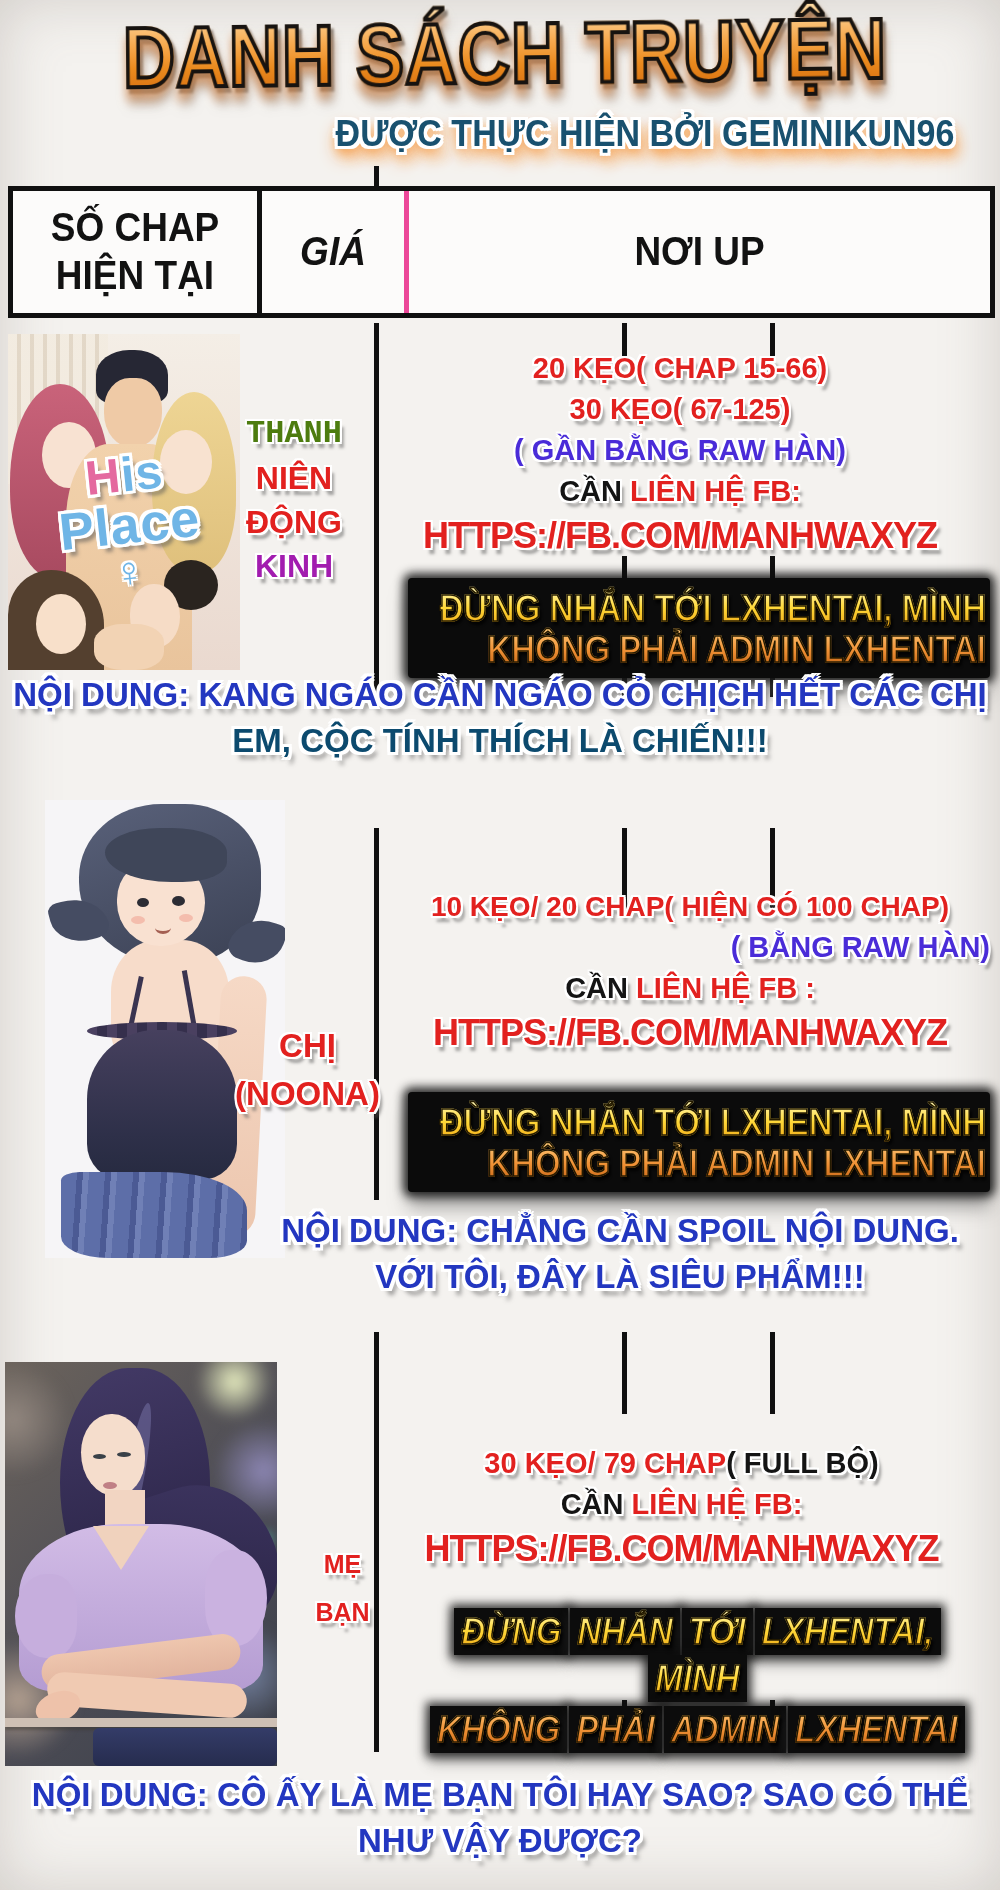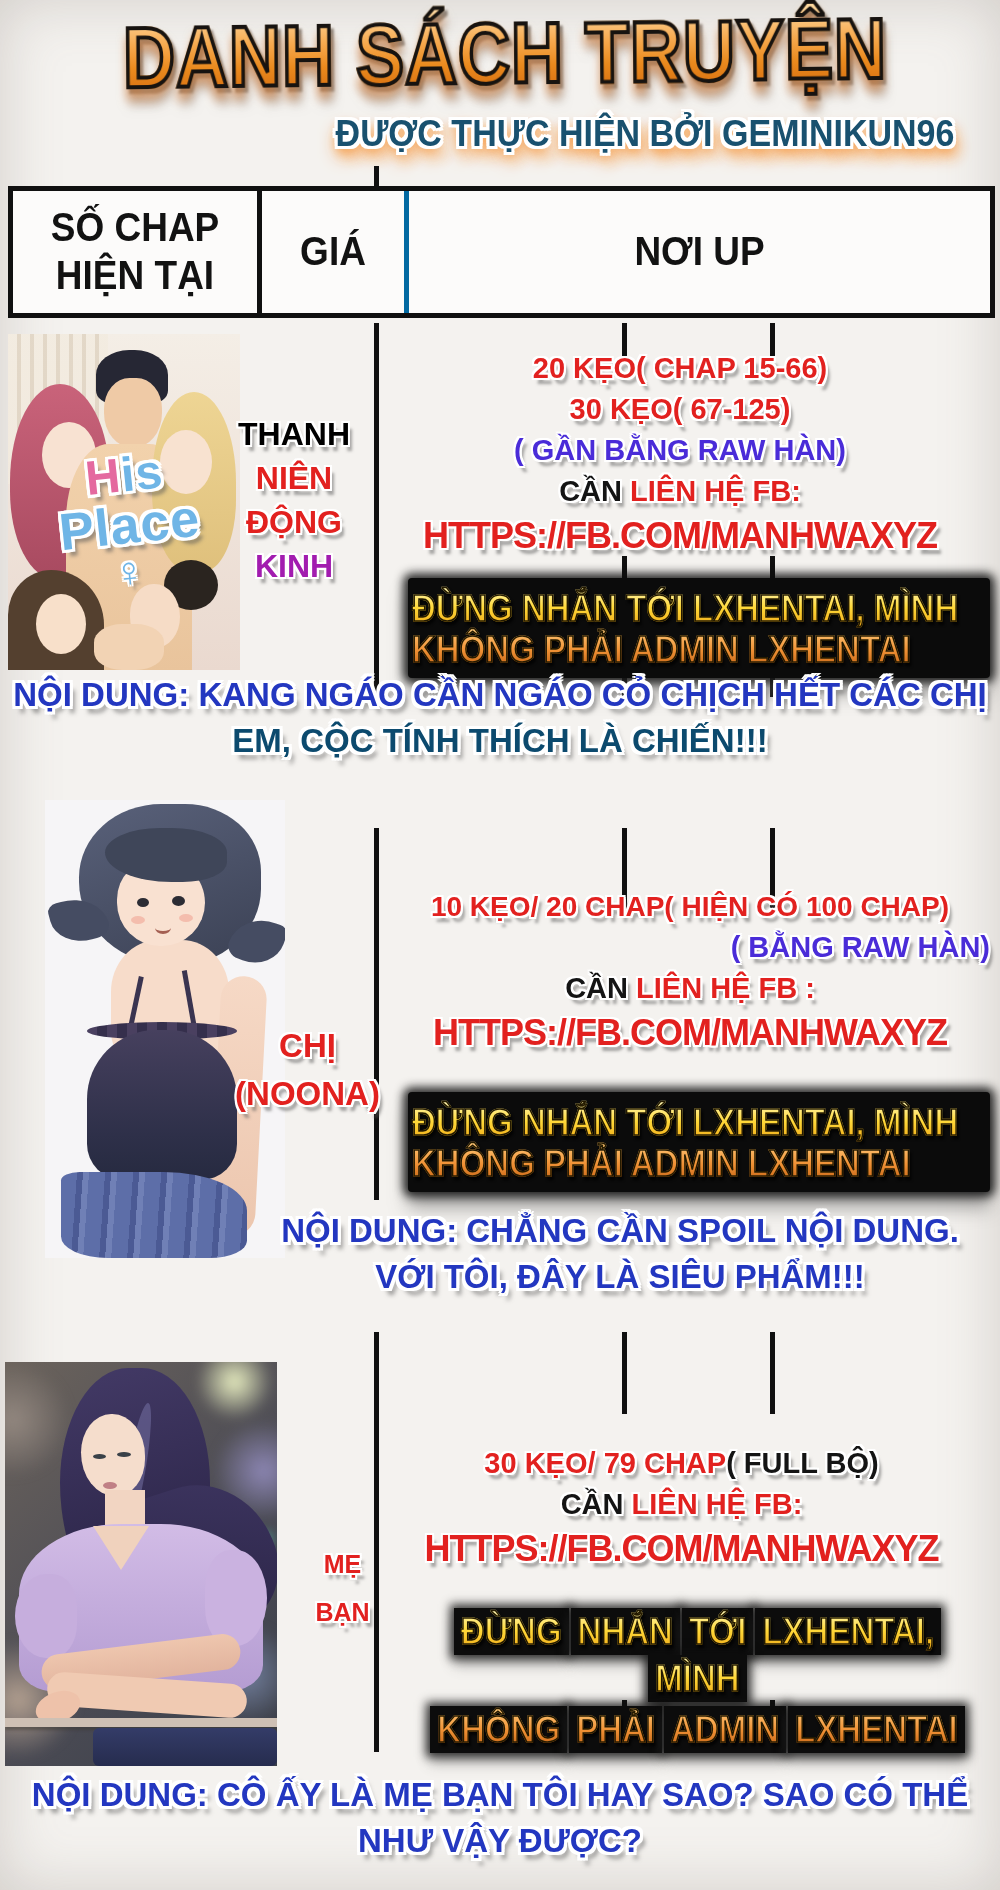--- a/index.html
+++ b/index.html
@@ -32,21 +32,21 @@
       0 9px 16px rgba(246,150,60,.95),0 5px 9px rgba(246,150,60,.8),6px 10px 12px rgba(246,150,60,.6);
   }
 
   
   .tbl{left:8px;top:186px;width:987px;height:132px;border:5px solid #101010;display:flex;background:#fcfbfa;box-sizing:border-box;}
   .tbl .cell{display:flex;align-items:center;justify-content:center;color:#121212;
     font-weight:700;font-size:37px;line-height:44px;text-align:center;}
   .tbl .cell span{display:inline-block;transform:scaleY(1.1);}
   .c1{width:363px;border-right:5px solid #101010;}
   .c2{width:244px;border-right:5px solid #101010;}
-  .c3{width:142px;border-right:5px solid #0369a1;}
+  .c3{width:142px;border-right:5px solid #ec4899;font-style:italic;}
   .c4{flex:1;}
 
   
   .vline{width:5px;background:#101010;}
 
   
   .ow{ 
     text-shadow:
       -2px -2px 0 #fff,0 -2px 0 #fff,2px -2px 0 #fff,-2px 0 0 #fff,2px 0 0 #fff,
       -2px 2px 0 #fff,0 2px 0 #fff,2px 2px 0 #fff,4px 6px 3px rgba(85,85,85,.5);
@@ -58,40 +58,40 @@
   }
   .info{font-weight:700;text-align:center;}
   .info .ln{margin:0 0 8px 0;white-space:nowrap;}
   .sz-price{font-size:29px;line-height:33px;}
   .sz-link{font-size:36px;line-height:40px;letter-spacing:-1px;}
   .row-title{font-weight:700;text-align:center;white-space:nowrap;}
   .content-txt{font-weight:700;text-align:center;font-size:33px;line-height:46px;}
 
   
   .warnbox{
-    background:#0b0b0b;text-align:left;padding:10px 4px 8px 4px;box-sizing:border-box;
+    background:#0b0b0b;text-align:right;padding:10px 4px 8px 4px;box-sizing:border-box;
     box-shadow:0 0 10px 5px rgba(12,12,12,.85),0 16px 18px rgba(90,90,90,.5);
     border-radius:4px;
   }
   .warn-l1,.warn-l2{
     display:inline-block;font-weight:700;font-size:33px;line-height:41px;white-space:nowrap;
     transform:scaleY(1.1);letter-spacing:0px;
     -webkit-text-stroke:1.5px #241a00;
     filter:drop-shadow(2px 3px 1px rgba(0,0,0,.7));
   }
   .warn-l1{
     background:linear-gradient(180deg,#fff6b0 5%,#ffd838 48%,#eda416 95%);
     -webkit-background-clip:text;background-clip:text;color:transparent;
   }
   .warn-l2{
     background:linear-gradient(180deg,#ffc878 5%,#ef9034 52%,#c06014 95%);
     -webkit-background-clip:text;background-clip:text;color:transparent;
   }
   .warn-strips{text-align:center;}
-  .warn-strips .wline{margin-bottom:4px;}
+  .warn-strips .wline{margin-bottom:4px;font-style:italic;}
   .chip{
     display:inline-block;background:#0c0c0c;padding:3px 7px;margin:0 1px;
     box-shadow:0 0 9px 4px rgba(14,14,14,.8),0 10px 12px rgba(90,90,90,.45);
   }
 
   
   .cover{overflow:hidden;}
   .cover div{position:absolute;}
   #cover1{left:8px;top:334px;width:232px;height:336px;background:linear-gradient(180deg,#f4eee6,#ead9cf);}
   #cover2{left:45px;top:800px;width:240px;height:458px;background:#f6f5f7;}
@@ -164,21 +164,21 @@
     <div style="left:122px;top:250px;width:50px;height:64px;background:#f6dcc6;border-radius:48% 52% 50% 50%"></div>
     <div style="left:86px;top:290px;width:70px;height:46px;background:#f2d3b4;border-radius:40%"></div>
     <div class="hislogo">
       <div class="l1 ow3" style="position:static"><span class="logo-pink">H</span><span class="logo-blue">is</span></div>
       <div class="l2 ow3 logo-blue" style="position:static">Place</div>
       <div class="fem ow">♀</div>
     </div>
   </div>
 
   <div class="abs row-title" style="left:238px;top:412px;width:112px;font-size:32px;line-height:44px">
-    <div class="ow" style="color: #000000;">THANH</div>
+    <div class="ow" style="color: #4d7c0f; font-family: Liberation Mono, monospace;">THANH</div>
     <div class="ow" style="color: rgb(226, 33, 31);">NIÊN</div>
     <div class="ow" style="color: rgb(226, 33, 31);">ĐỘNG</div>
     <div class="ow" style="color: #a21caf;">KINH</div>
   </div>
 
   <div class="abs info" style="left:385px;top:352px;width:590px">
     <div class="ln sz-price ow" style="color: rgb(226, 33, 31);">20 KẸO( CHAP 15-66)</div>
     <div class="ln sz-price ow" style="color: rgb(226, 33, 31);">30 KẸO( 67-125)</div>
     <div class="ln sz-price ow" style="color: rgb(74, 44, 216);">( GẦN BẰNG RAW HÀN)</div>
     <div class="ln sz-price"><span class="ow" style="color: rgb(20, 20, 20);">CẦN</span><span class="ow" style="color: rgb(226, 33, 31);"> LIÊN HỆ FB:</span></div>

